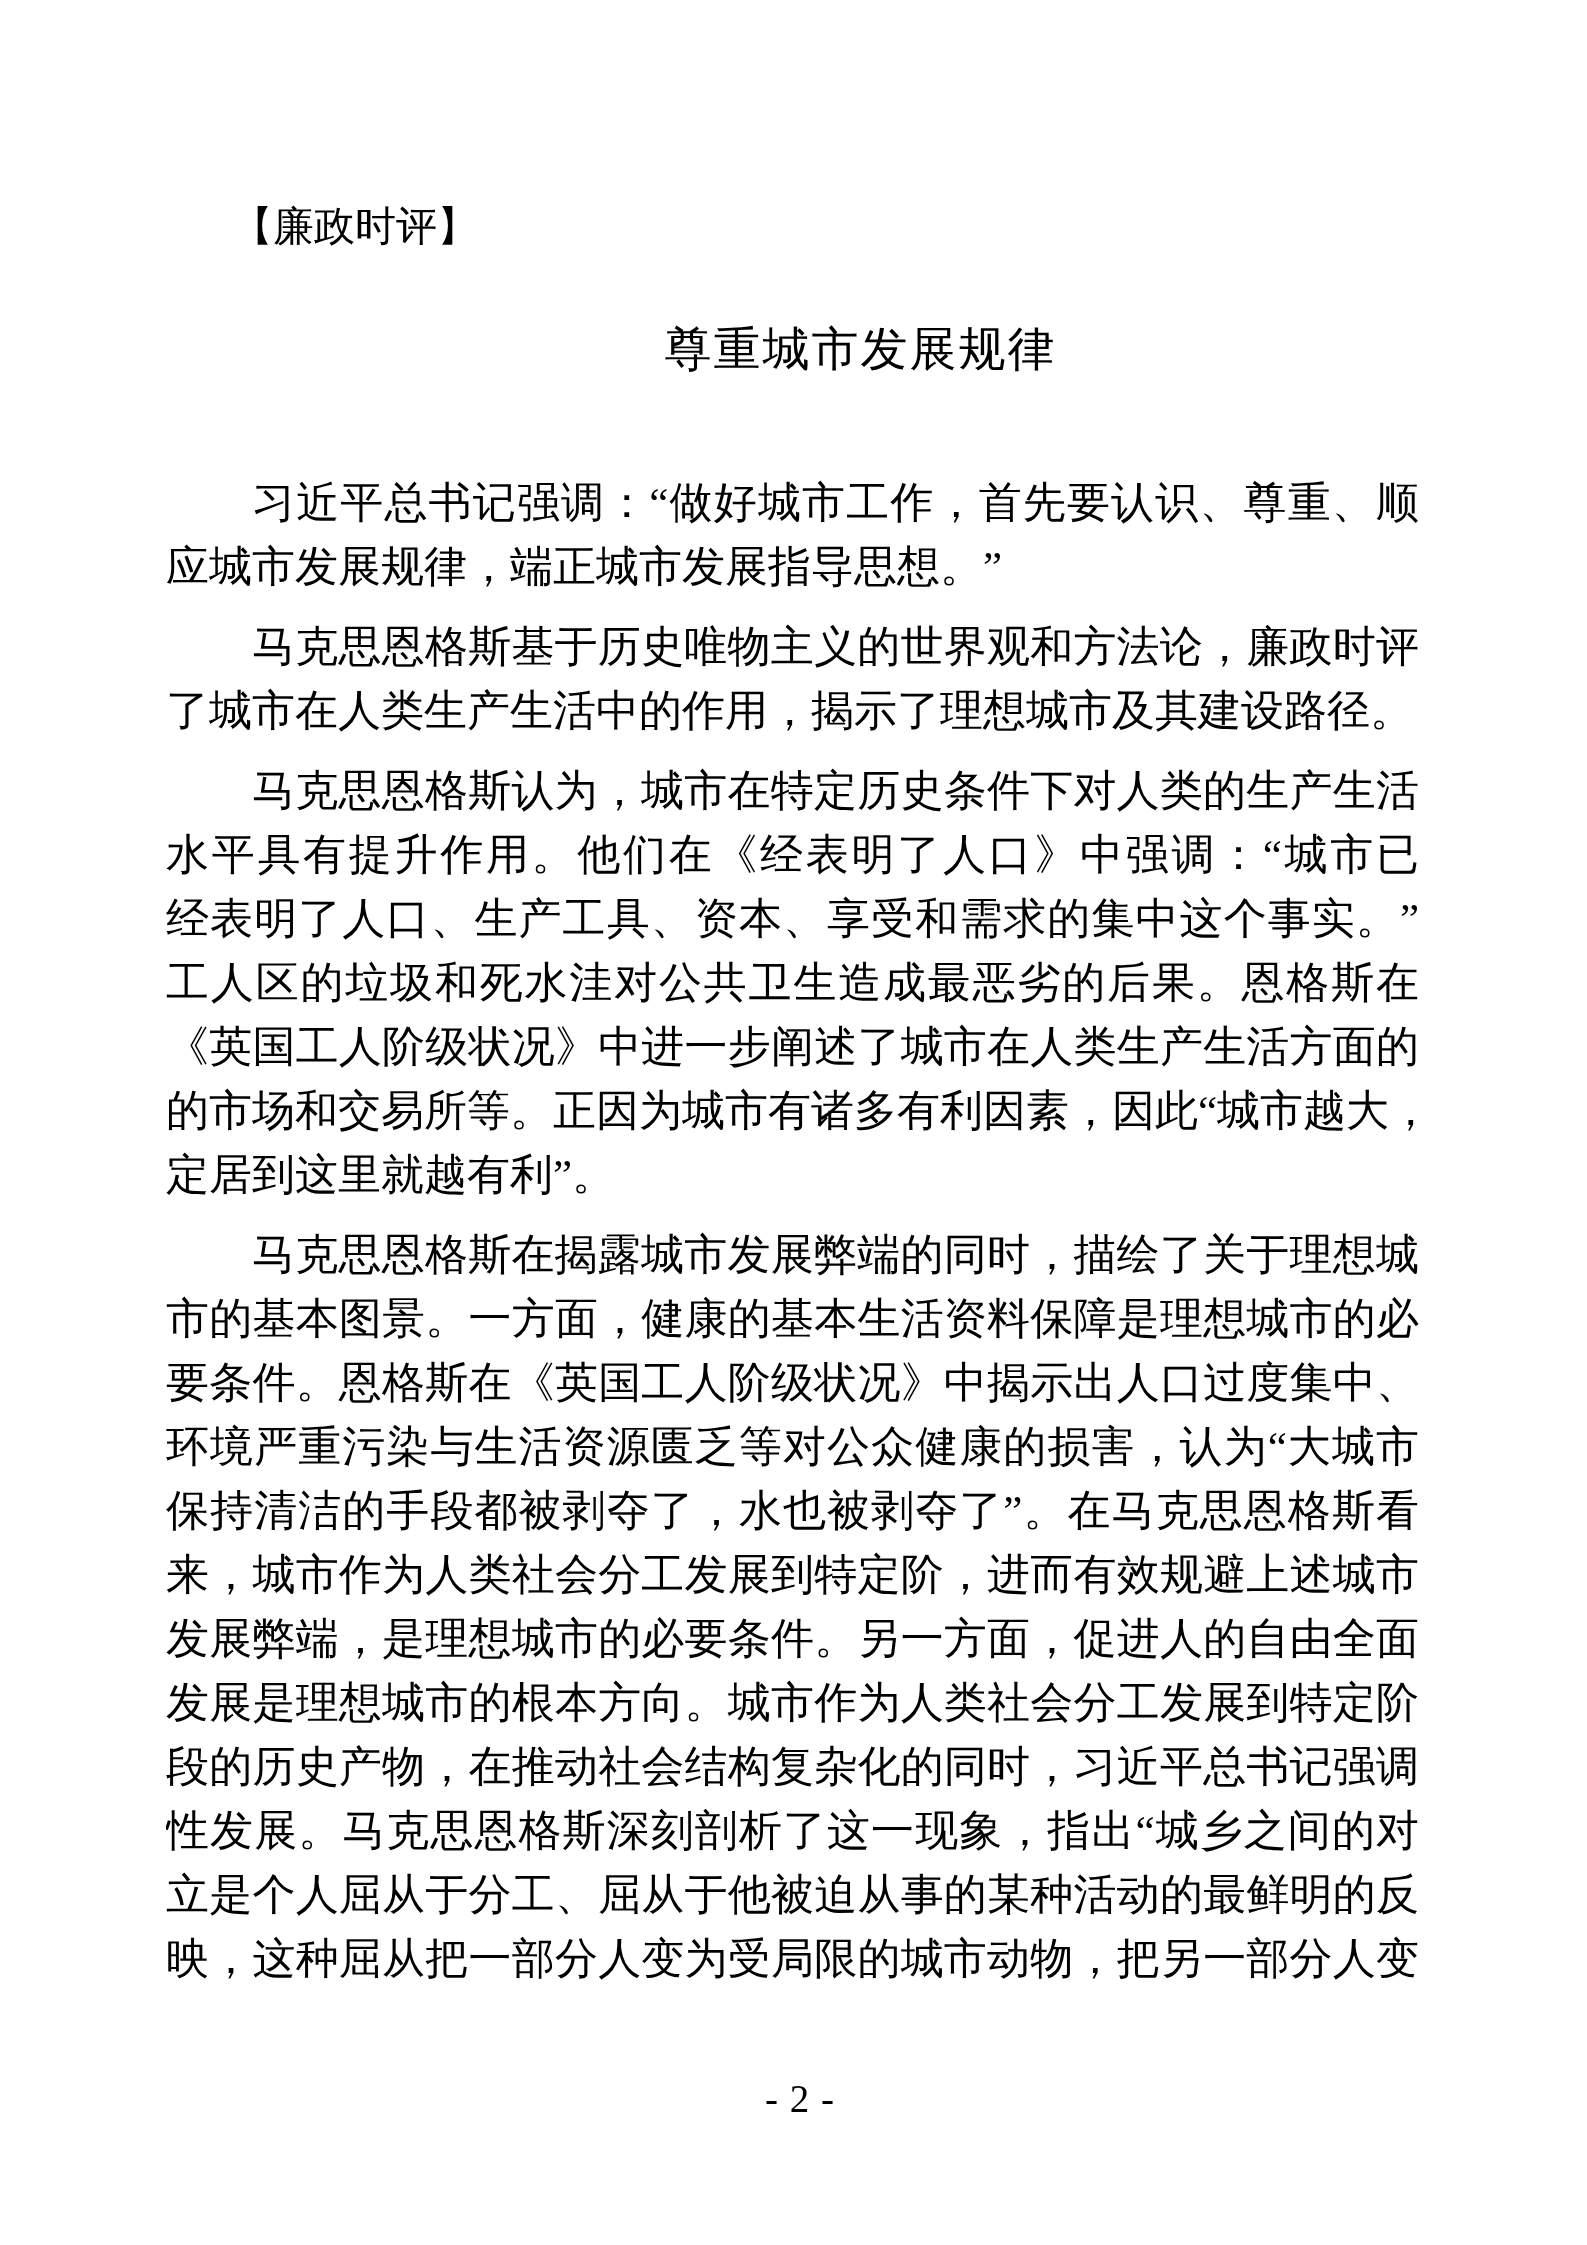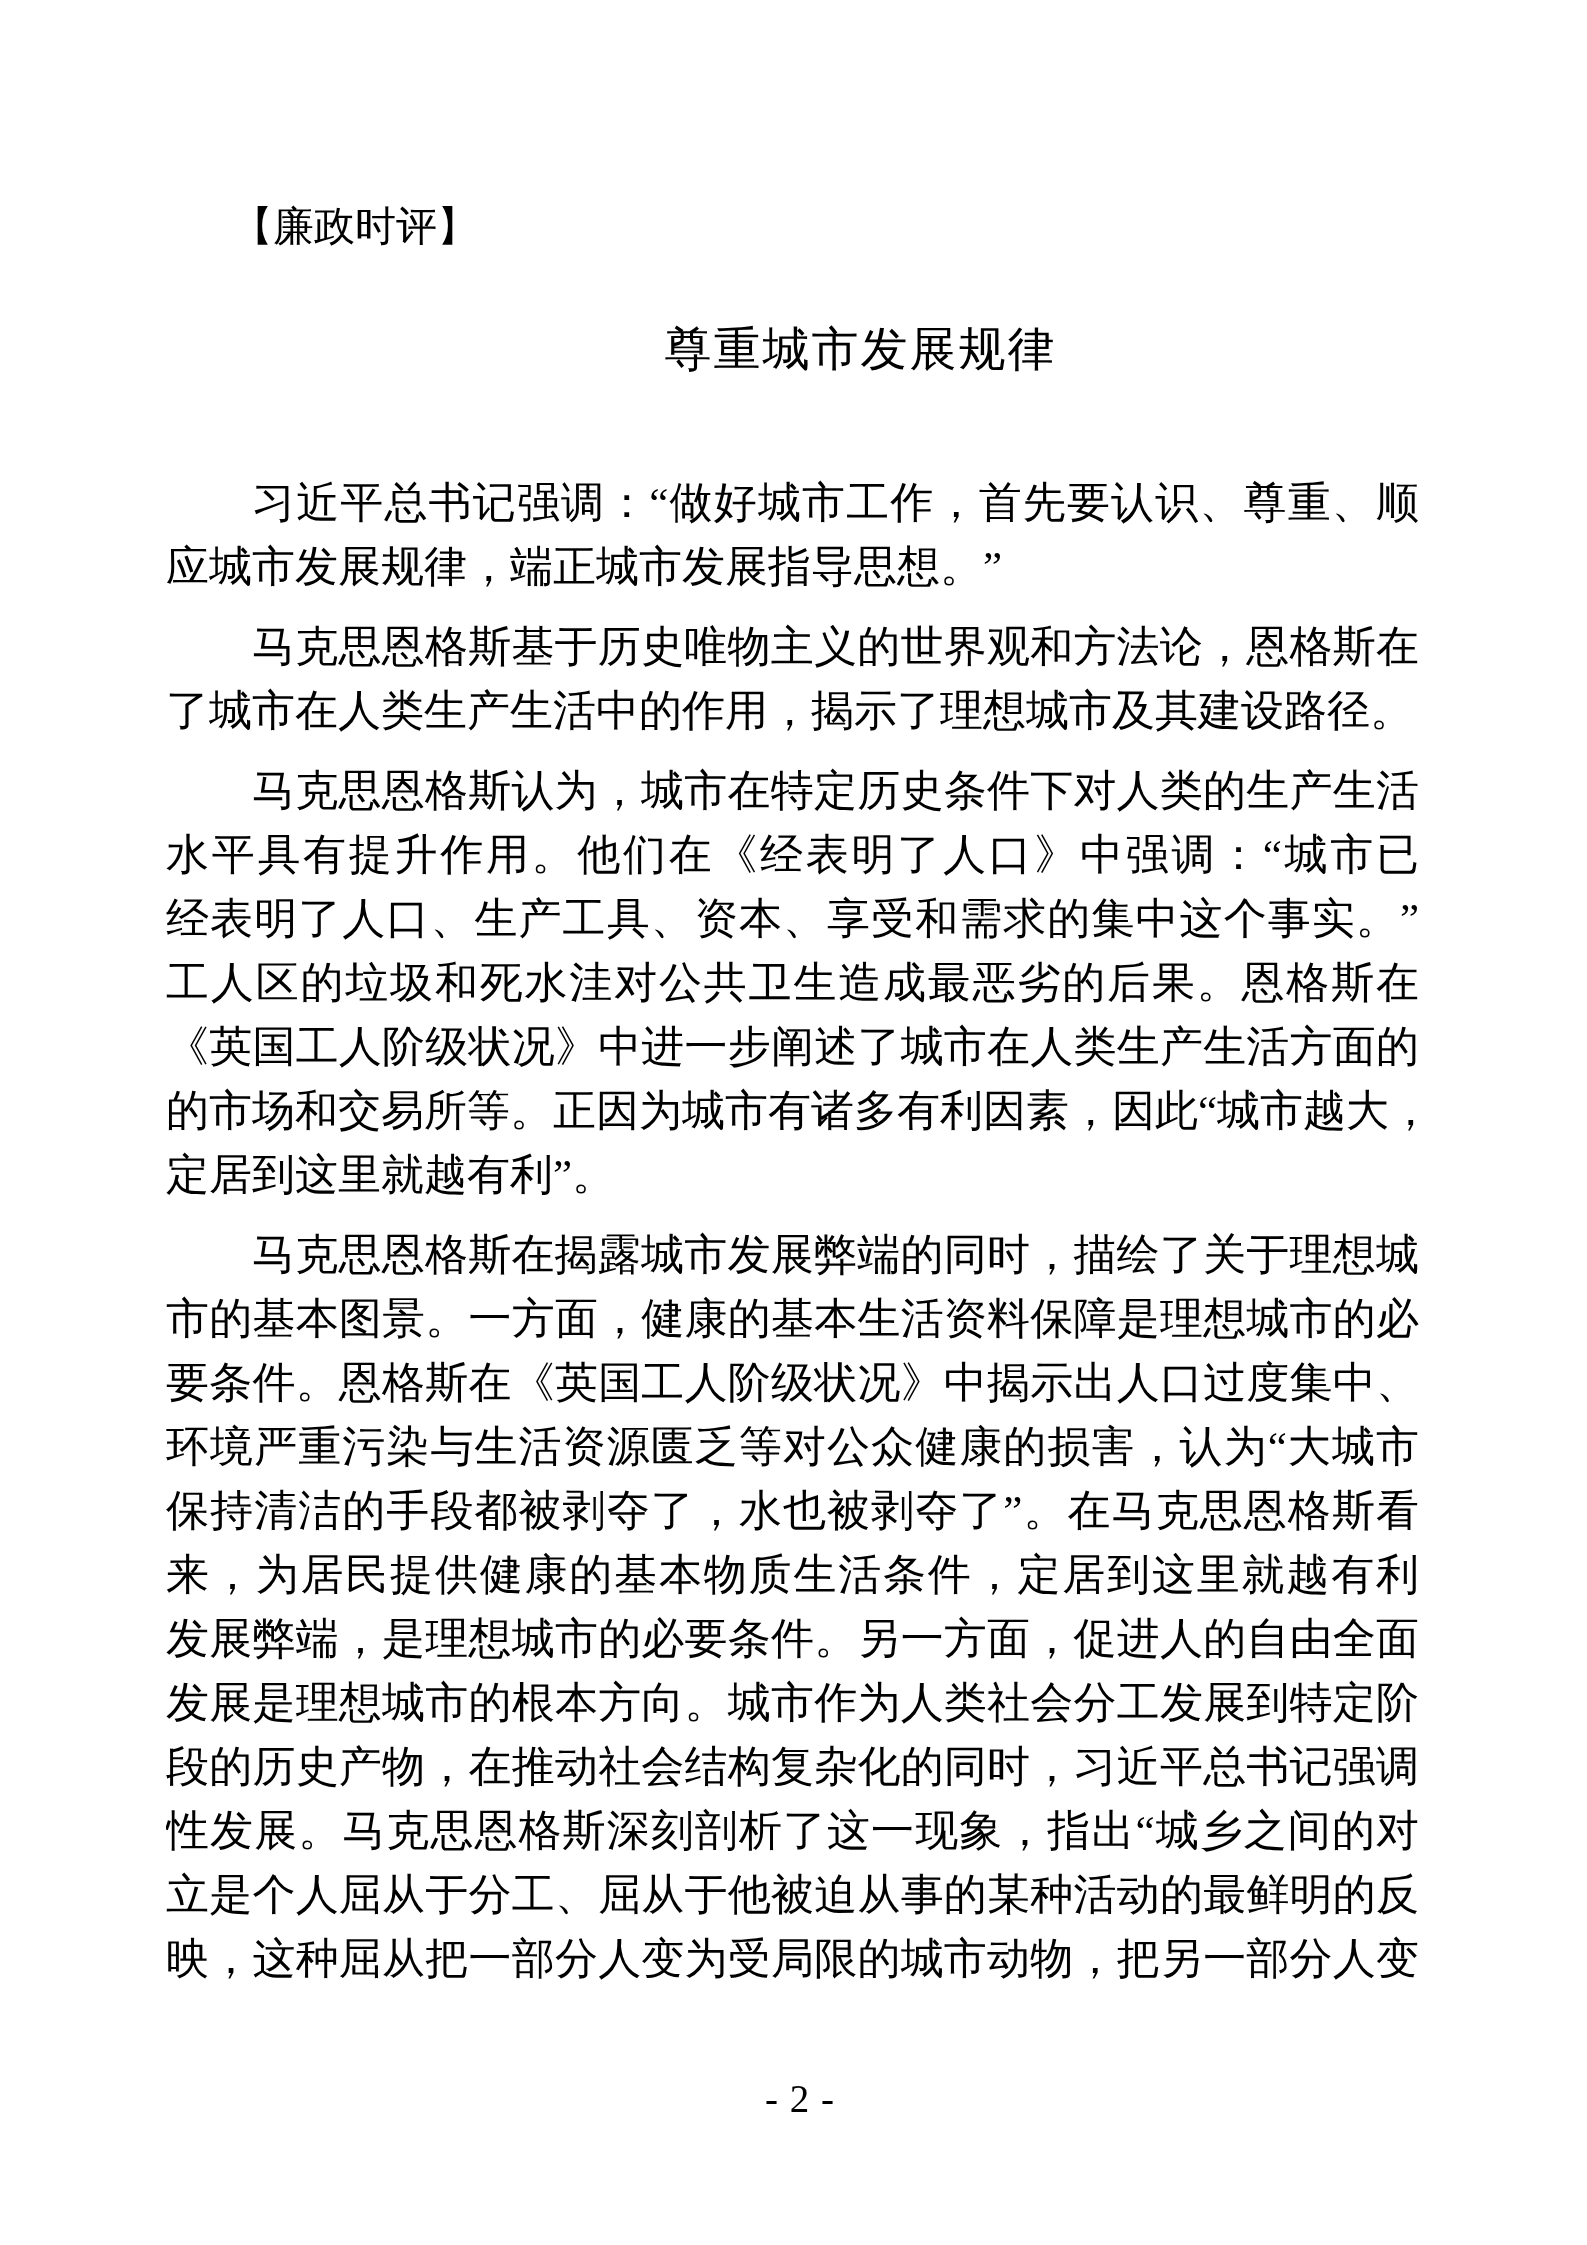--- a/index.html
+++ b/index.html
@@ -87,41 +87,41 @@
   <div class="doc-title">尊重城市发展规律</div>
 
   <div class="doc-body">
 
     <div class="para">
       <div class="line first">习近平总书记强调：“做好城市工作，首先要认识、尊重、顺</div>
       <div class="line last">应城市发展规律，端正城市发展指导思想。”</div>
     </div>
 
     <div class="para">
-      <div class="line first">马克思恩格斯基于历史唯物主义的世界观和方法论，恩格斯在</div>
+      <div class="line first">马克思恩格斯基于历史唯物主义的世界观和方法论，廉政时评</div>
       <div class="line last">了城市在人类生产生活中的作用，揭示了理想城市及其建设路径。</div>
     </div>
 
     <div class="para">
       <div class="line first">马克思恩格斯认为，城市在特定历史条件下对人类的生产生活</div>
       <div class="line">水平具有提升作用。他们在《经表明了人口》中强调：“城市已</div>
       <div class="line">经表明了人口、生产工具、资本、享受和需求的集中这个事实。”</div>
       <div class="line">工人区的垃圾和死水洼对公共卫生造成最恶劣的后果。恩格斯在</div>
       <div class="line">《英国工人阶级状况》中进一步阐述了城市在人类生产生活方面的</div>
       <div class="line">的市场和交易所等。正因为城市有诸多有利因素，因此“城市越大，</div>
       <div class="line last">定居到这里就越有利”。</div>
     </div>
 
     <div class="para">
       <div class="line first">马克思恩格斯在揭露城市发展弊端的同时，描绘了关于理想城</div>
       <div class="line">市的基本图景。一方面，健康的基本生活资料保障是理想城市的必</div>
       <div class="line">要条件。恩格斯在《英国工人阶级状况》中揭示出人口过度集中、</div>
       <div class="line">环境严重污染与生活资源匮乏等对公众健康的损害，认为“大城市</div>
       <div class="line">保持清洁的手段都被剥夺了，水也被剥夺了”。在马克思恩格斯看</div>
-      <div class="line">来，为居民提供健康的基本物质生活条件，定居到这里就越有利</div>
+      <div class="line">来，城市作为人类社会分工发展到特定阶，进而有效规避上述城市</div>
       <div class="line">发展弊端，是理想城市的必要条件。另一方面，促进人的自由全面</div>
       <div class="line">发展是理想城市的根本方向。城市作为人类社会分工发展到特定阶</div>
       <div class="line">段的历史产物，在推动社会结构复杂化的同时，习近平总书记强调</div>
       <div class="line">性发展。马克思恩格斯深刻剖析了这一现象，指出“城乡之间的对</div>
       <div class="line">立是个人屈从于分工、屈从于他被迫从事的某种活动的最鲜明的反</div>
       <div class="line">映，这种屈从把一部分人变为受局限的城市动物，把另一部分人变</div>
     </div>
 
   </div>
 

